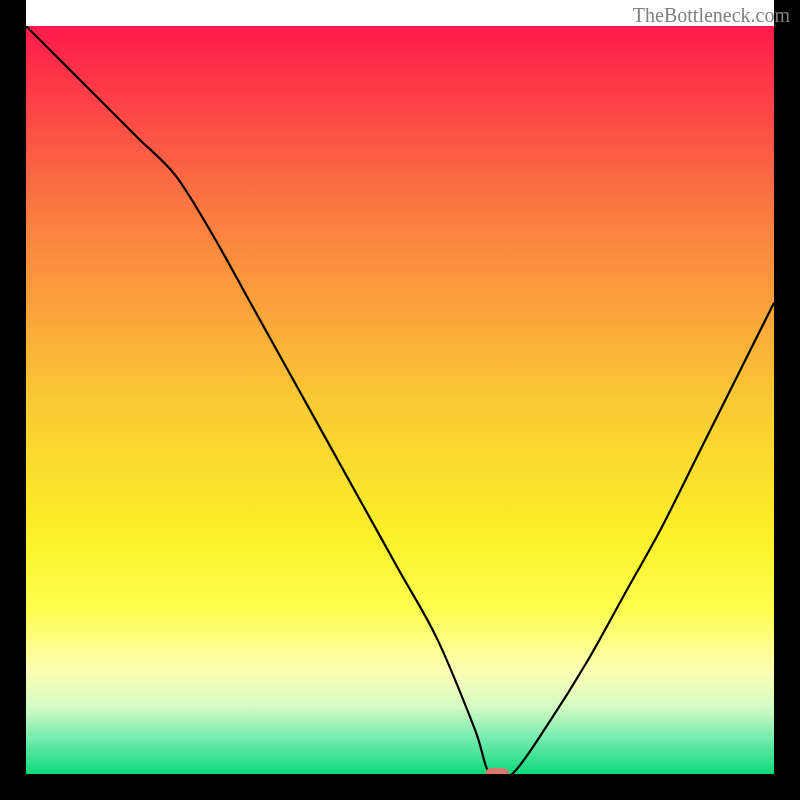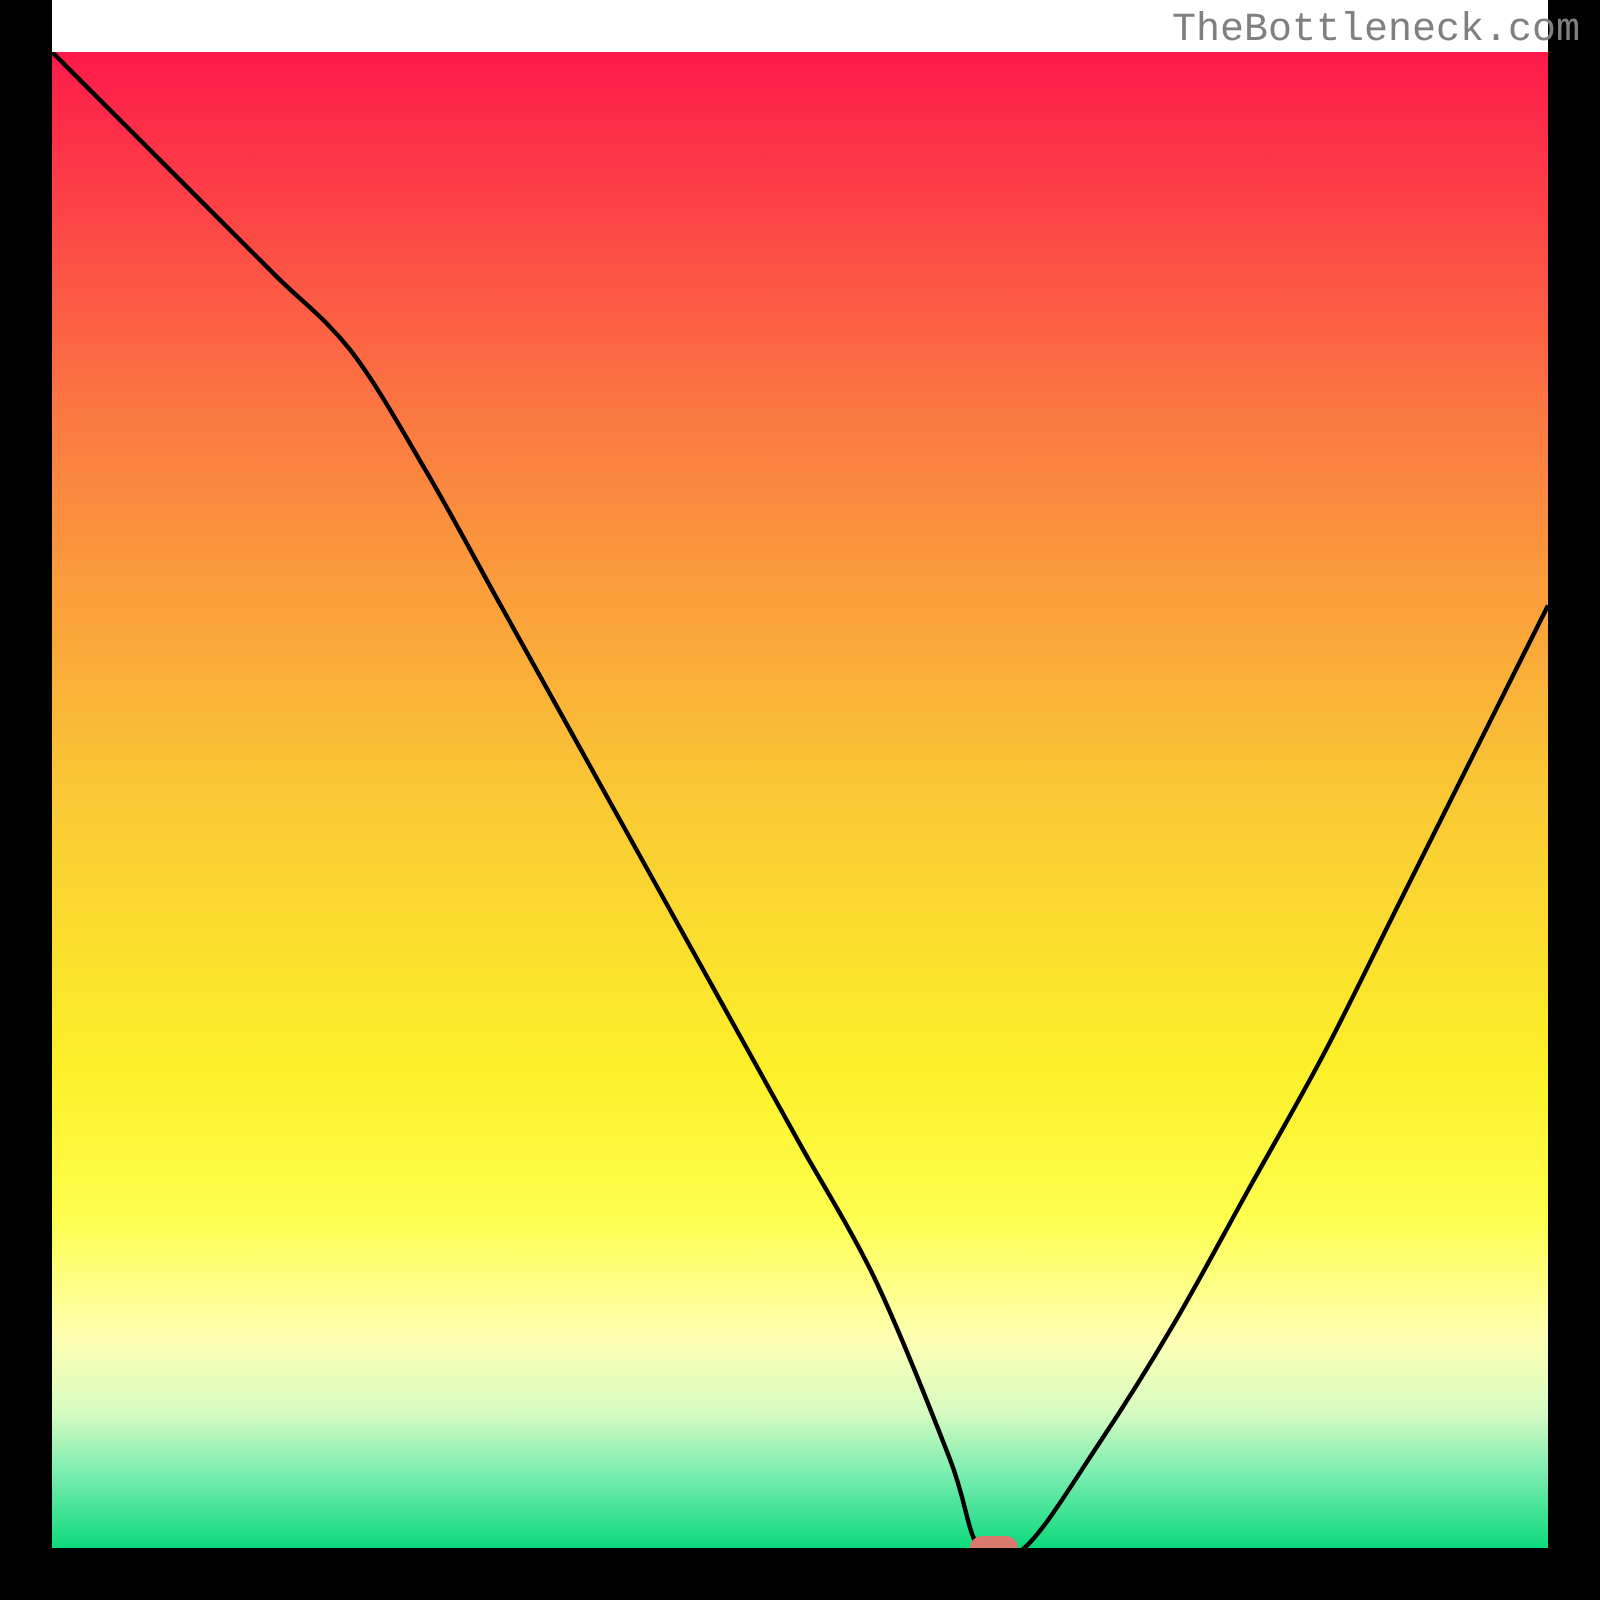--- a/index.html
+++ b/index.html
@@ -2,21 +2,21 @@
 <html><head>
 <meta charset="utf-8">
 <style>
   * { margin: 0; padding: 0; box-sizing: border-box; }
   html, body { width: 800px; height: 800px; overflow: hidden; background: #fff; }
   .container { position: relative; width: 800px; height: 800px; }
   .watermark {
     position: absolute;
     top: 4px;
     right: 10px;
-    font-family: Liberation Mono, monospace;
+    font-family: Liberation Serif, serif;
     font-size: 20px;
     color: #808080;
     z-index: 10;
   }
   .chart-area {
     position: absolute;
     left: 26px;
     top: 26px;
     width: 748px;
     height: 748px;

